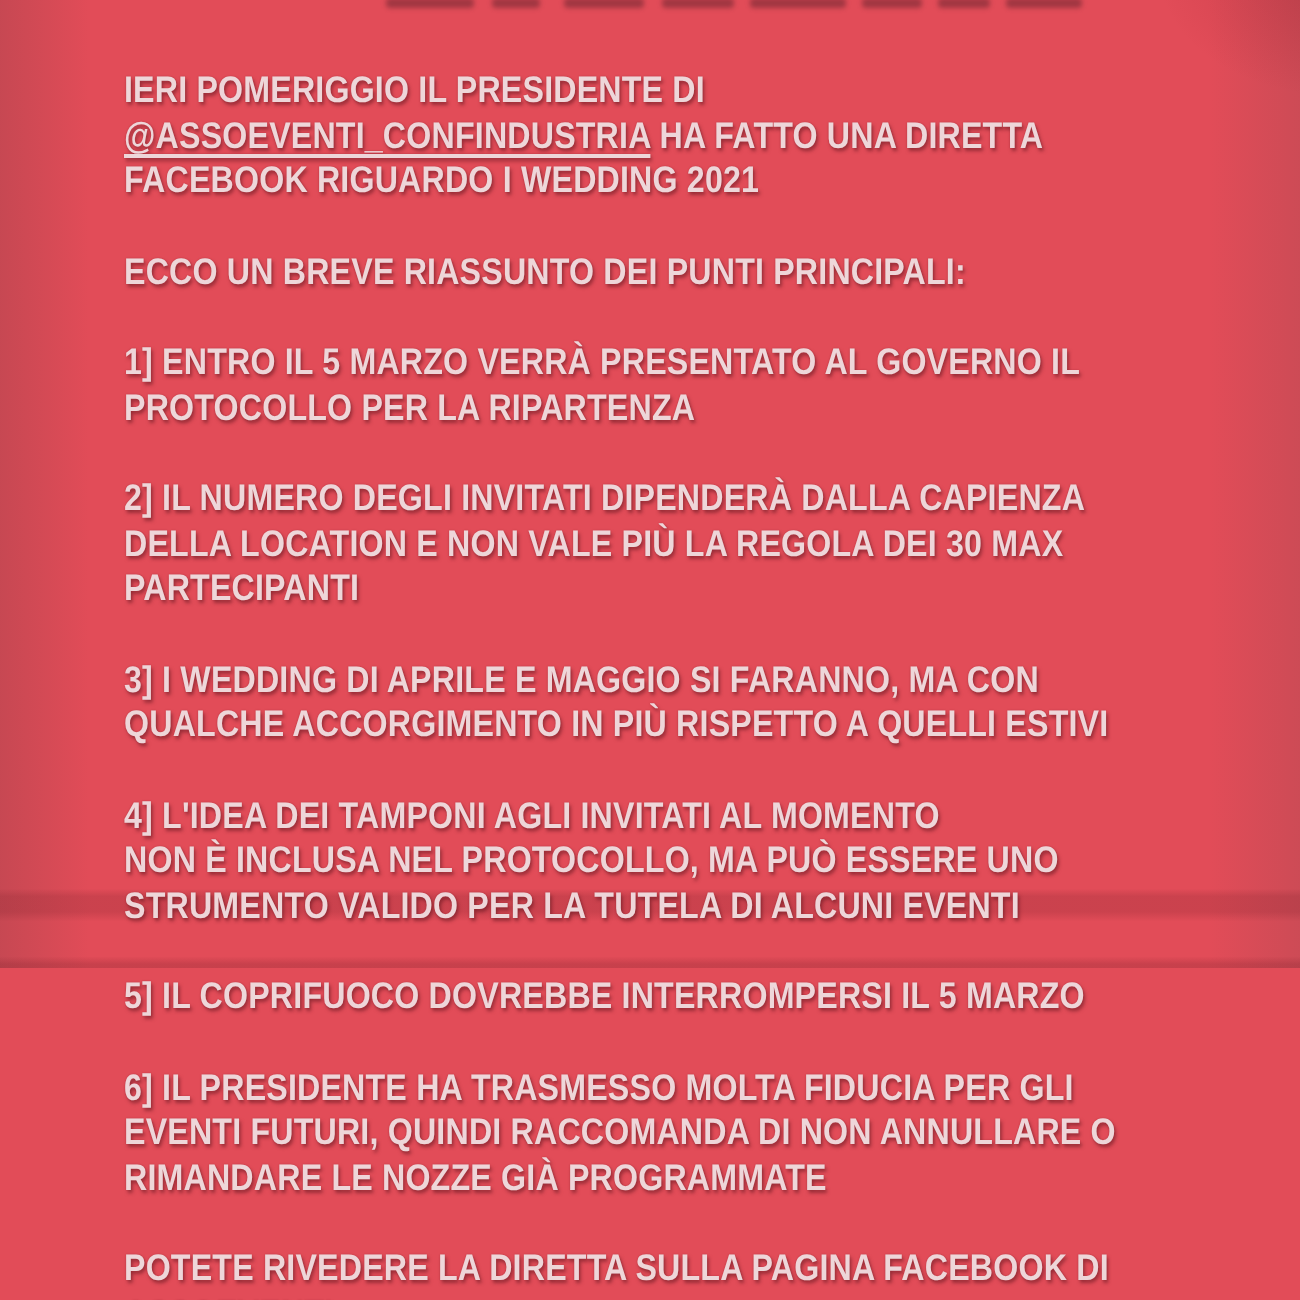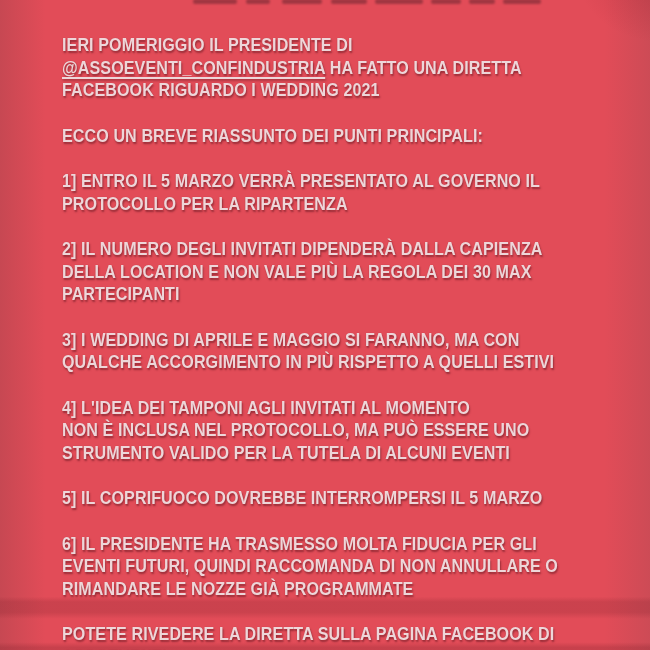--- a/index.html
+++ b/index.html
@@ -7,21 +7,21 @@
     --text: #eed6d9;
     --remnant: #8b2f3a;
   }
   html,body{margin:0;padding:0;}
   body{
     width:650px;height:650px;overflow:hidden;
     font-family:"Liberation Sans","DejaVu Sans",sans-serif;
     background:var(--bg);
   }
   .story{
-    position:relative;width:650px;height:650px;
+    position:relative;width:650px;height:484px;
     background:
       
       radial-gradient(130px 90px at 103% -3%, rgba(140,30,42,0.30), rgba(140,30,42,0) 70%),
       
       linear-gradient(180deg,
         rgba(0,0,0,0) 0%, rgba(0,0,0,0) 91.8%,
         rgba(120,30,40,0.22) 92.6%, rgba(120,30,40,0.22) 94.2%,
         rgba(0,0,0,0) 95.2%, rgba(0,0,0,0) 98.8%,
         rgba(120,30,40,0.25) 99.6%),
       

